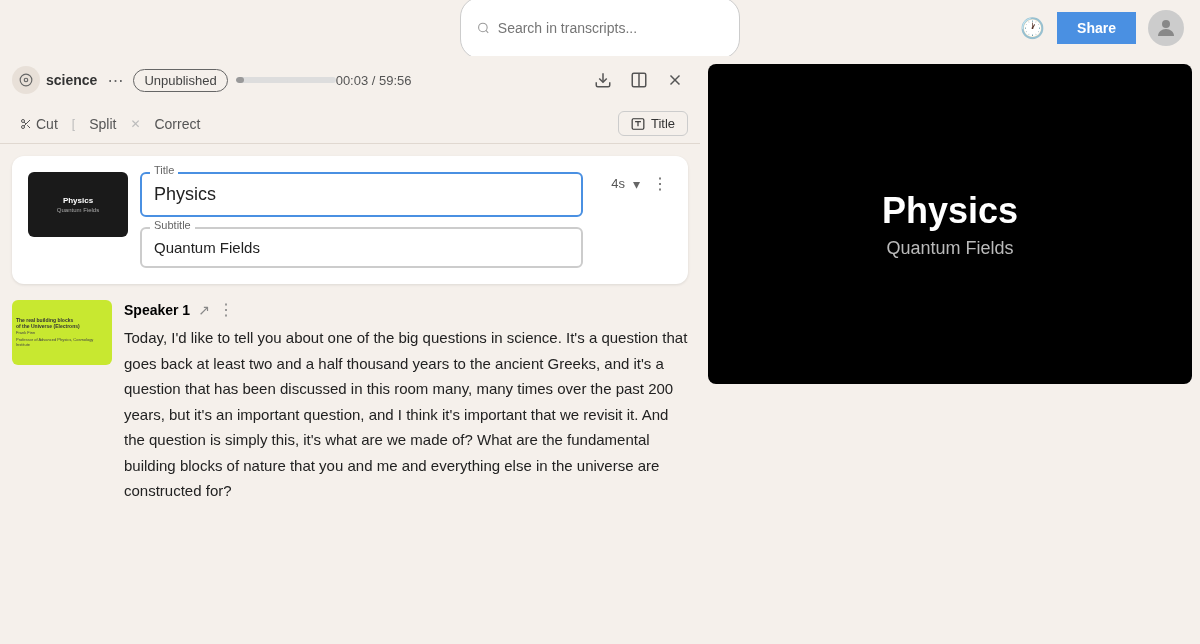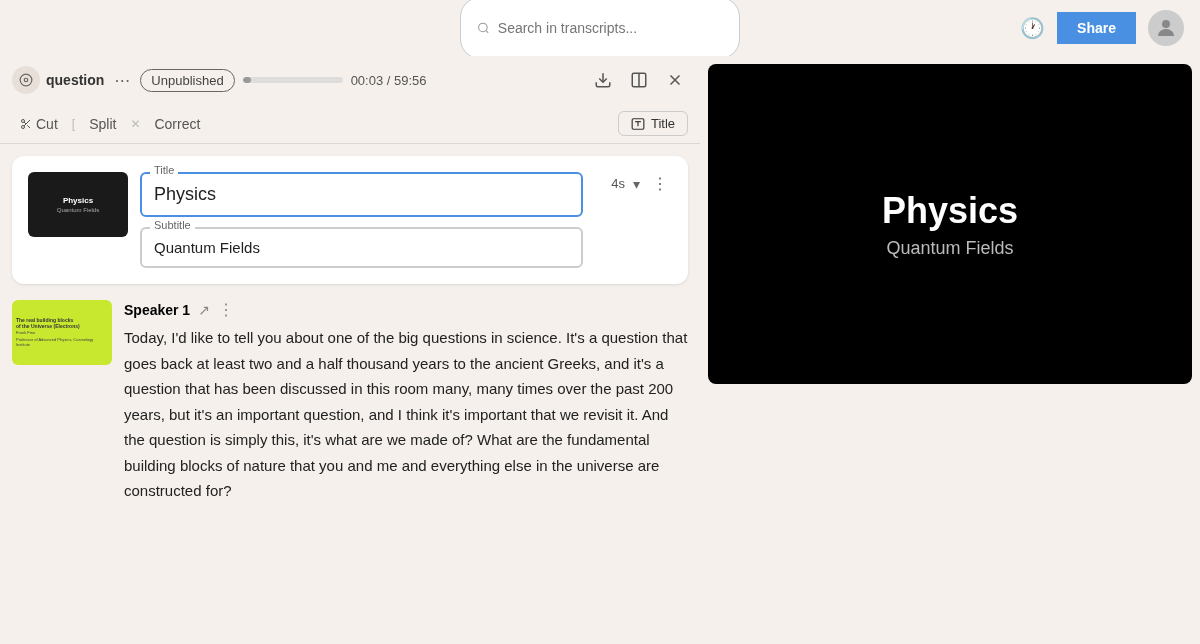--- a/index.html
+++ b/index.html
@@ -137,21 +137,21 @@
       padding: 3px 10px;
       font-size: 13px;
       color: #444;
       background: transparent;
       cursor: pointer;
     }
 
     .progress-bar-container {
       display: flex;
       align-items: center;
-      gap: 8px;
+      gap: 0;
     }
 
     .progress-bar {
       width: 100px;
       height: 6px;
       background: #ddd;
       border-radius: 3px;
       position: relative;
       overflow: hidden;
     }
@@ -490,21 +490,21 @@
   <div class="left-panel">
 
     <div class="toolbar">
       <div class="toolbar-left">
         <div class="lecture-icon">
           <svg width="14" height="14" viewBox="0 0 24 24" fill="none" stroke="#666" stroke-width="2">
             <circle cx="12" cy="12" r="10"></circle>
               <circle cx="12" cy="12" r="3"></circle>
           </svg>
         </div>
-        <span class="lecture-label">question</span>
+        <span class="lecture-label">science</span>
         <button class="more-btn">⋯</button>
         <button class="unpublished-badge">Unpublished</button>
       </div>
 
       <div class="progress-bar-container">
         <div class="progress-bar">
           <div class="progress-bar-fill"></div>
         </div>
         <span class="time-display">00:03 / 59:56</span>
       </div>

